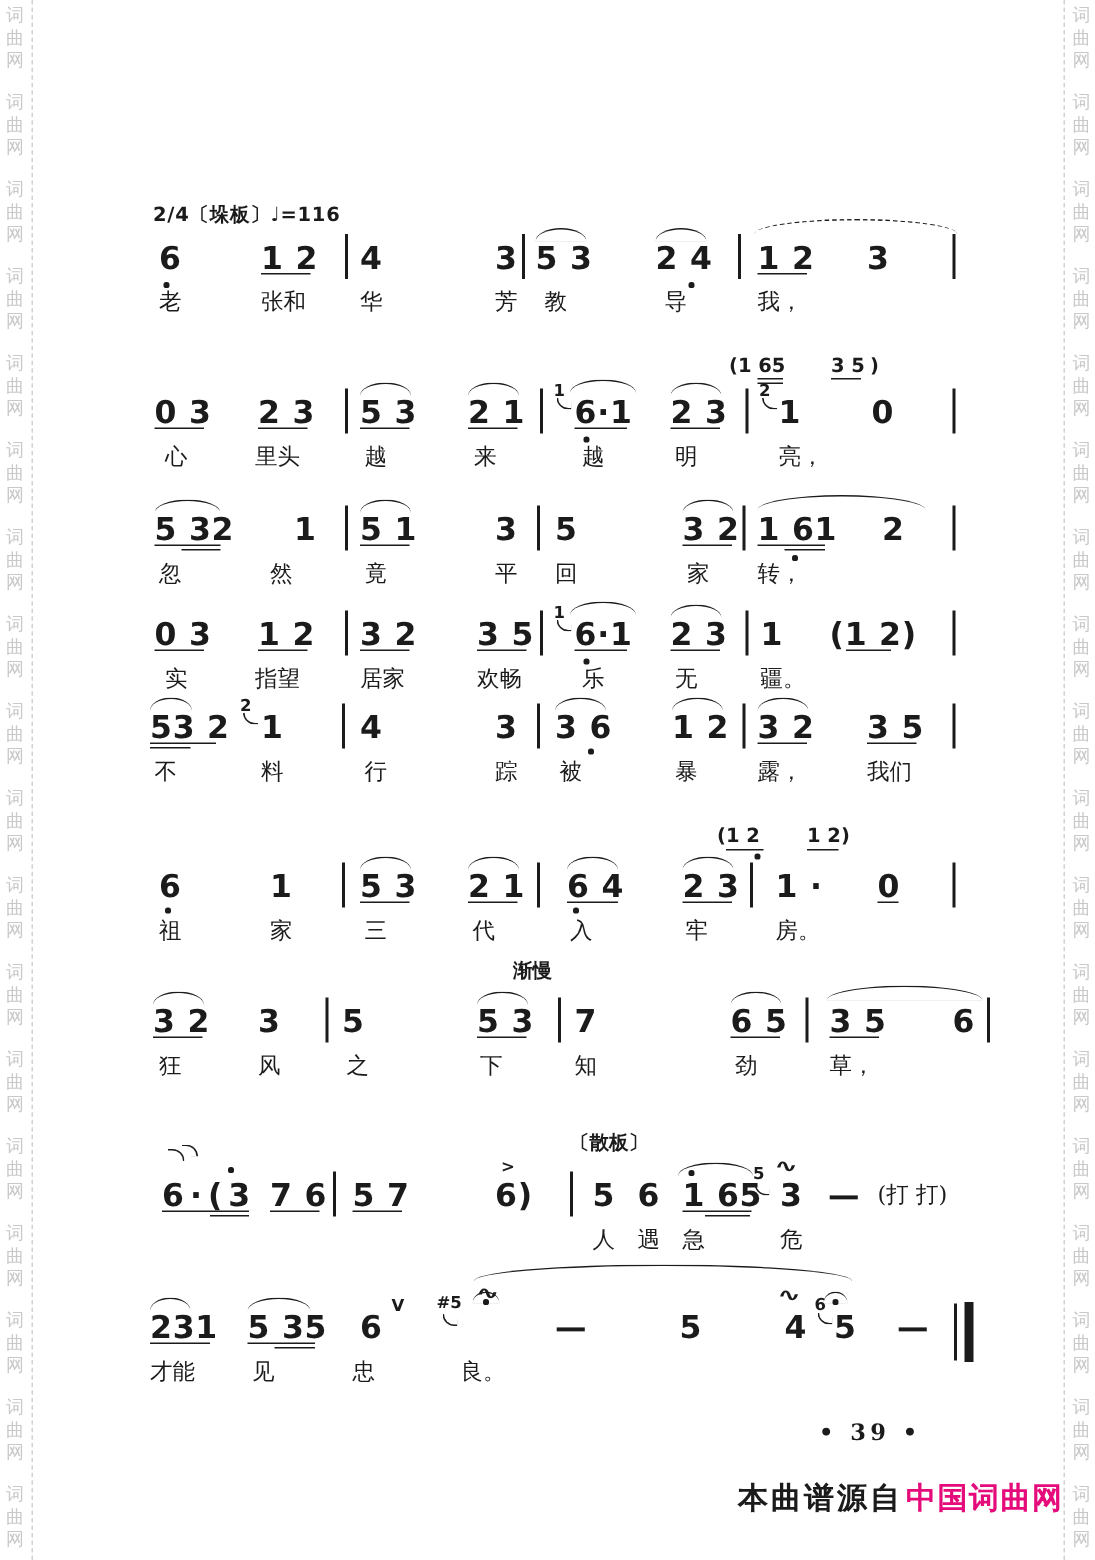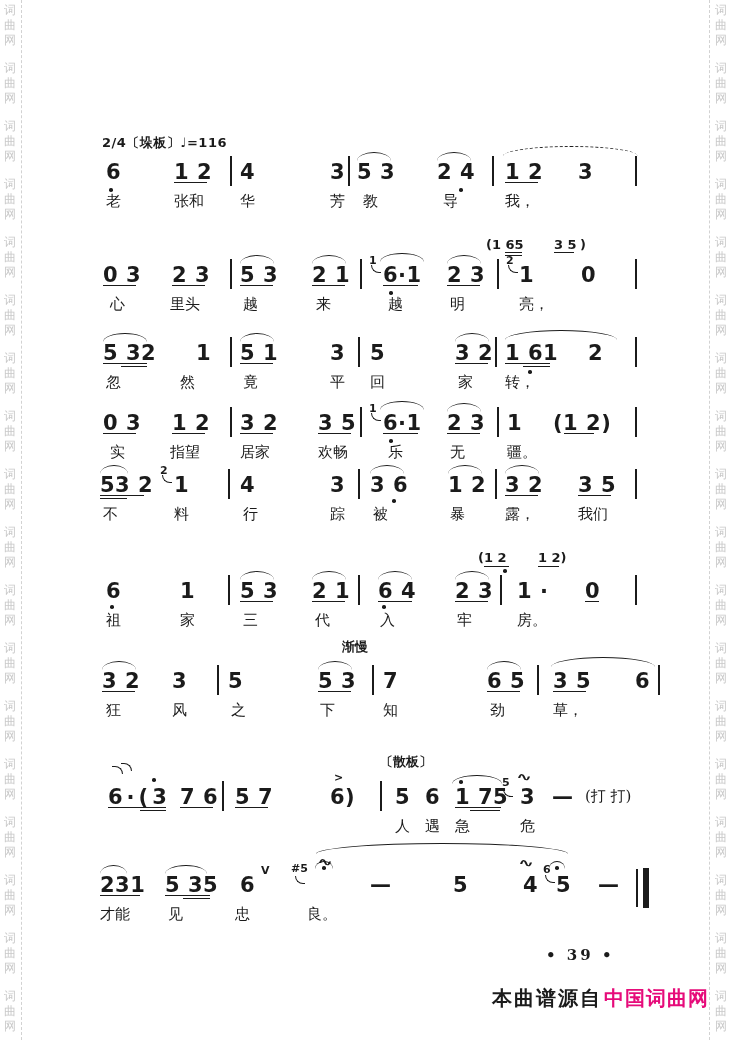--- a/index.html
+++ b/index.html
@@ -152,21 +152,21 @@
     <span class="t lyric" style="left: 383px; top: 701px;">知</span>
     <span class="t lyric" style="left: 490px; top: 701px;">劲</span>
     <span class="t lyric" style="left: 553px; top: 701px;">草，</span>
     <span class="t anno" style="left: 380px; top: 753px;">〔散板〕</span>
     <span class="t nw" style="left: 108px; top: 785px;">6·(3</span>
     <span class="t note" style="left: 180px; top: 785px;">7 6</span>
     <span class="t note" style="left: 235px; top: 785px;">5 7</span>
     <span class="t note" style="left: 330px; top: 785px;">6)</span>
     <span class="t note" style="left: 395px; top: 785px;">5</span>
     <span class="t note" style="left: 425px; top: 785px;">6</span>
-    <span class="t note" style="left: 455px; top: 785px;">1 75</span>
+    <span class="t note" style="left: 455px; top: 785px;">1 65</span>
     <span class="t note" style="left: 520px; top: 785px;">3</span>
     <span class="t note" style="left: 552px; top: 785px;">—</span>
     <span class="t lyric" style="left: 585px; top: 787px;">(打 打)</span>
     <span class="t grace" style="left: 502px; top: 776px;">5</span>
     <span class="t mark" style="left: 334px; top: 771px;">&gt;</span>
     <span class="t trill" style="left: 516px; top: 770px;">∿</span>
     <span class="t lyric" style="left: 395px; top: 817px;">人</span>
     <span class="t lyric" style="left: 425px; top: 817px;">遇</span>
     <span class="t lyric" style="left: 455px; top: 817px;">急</span>
     <span class="t lyric" style="left: 520px; top: 817px;">危</span>

